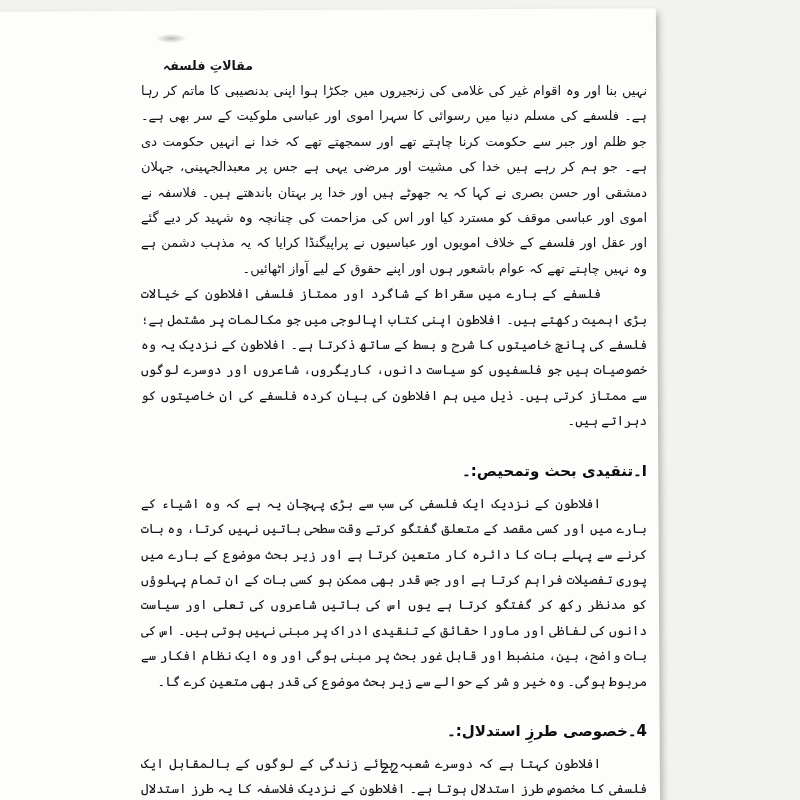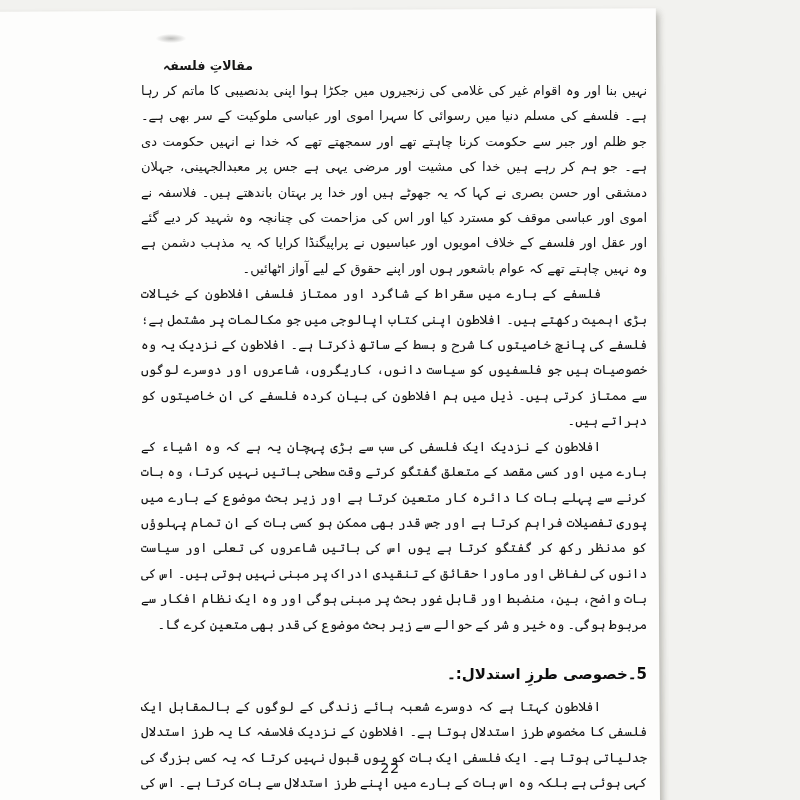--- a/index.html
+++ b/index.html
@@ -70,24 +70,25 @@
 
   <div class="running-header" dir="rtl">مقالاتِ فلسفہ</div>
 
   <div class="text-col" dir="rtl">
 
     <p class="para">نہیں بنا اور وہ اقوام غیر کی غلامی کی زنجیروں میں جکڑا ہوا اپنی بدنصیبی کا ماتم کر رہا ہے۔ فلسفے کی مسلم دنیا میں رسوائی کا سہرا اموی اور عباسی ملوکیت کے سر بھی ہے۔ جو ظلم اور جبر سے حکومت کرنا چاہتے تھے اور سمجھتے تھے کہ خدا نے انہیں حکومت دی ہے۔ جو ہم کر رہے ہیں خدا کی مشیت اور مرضی یہی ہے جس پر معبدالجہینی، جہلان دمشقی اور حسن بصری نے کہا کہ یہ جھوٹے ہیں اور خدا پر بہتان باندھتے ہیں۔ فلاسفہ نے اموی اور عباسی موقف کو مسترد کیا اور اس کی مزاحمت کی چنانچہ وہ شہید کر دیے گئے اور عقل اور فلسفے کے خلاف امویوں اور عباسیوں نے پراپیگنڈا کرایا کہ یہ مذہب دشمن ہے وہ نہیں چاہتے تھے کہ عوام باشعور ہوں اور اپنے حقوق کے لیے آواز اٹھائیں۔</p>
 
 
     <p class="para indent">فلسفے کے بارے میں سقراط کے شاگرد اور ممتاز فلسفی افلاطون کے خیالات بڑی اہمیت رکھتے ہیں۔ افلاطون اپنی کتاب اپالوجی میں جو مکالمات پر مشتمل ہے؛ فلسفے کی پانچ خاصیتوں کا شرح و بسط کے ساتھ ذکرتا ہے۔ افلاطون کے نزدیک یہ وہ خصوصیات ہیں جو فلسفیوں کو سیاست دانوں، کاریگروں، شاعروں اور دوسرے لوگوں سے ممتاز کرتی ہیں۔ ذیل میں ہم افلاطون کی بیان کردہ فلسفے کی ان خاصیتوں کو دہراتے ہیں۔</p>
 
+    <div class="head-sub">ا۔تنقیدی بحث وتمحیص:۔</div>
 
     <p class="para indent">افلاطون کے نزدیک ایک فلسفی کی سب سے بڑی پہچان یہ ہے کہ وہ اشیاء کے بارے میں اور کسی مقصد کے متعلق گفتگو کرتے وقت سطحی باتیں نہیں کرتا، وہ بات کرنے سے پہلے بات کا دائرہ کار متعین کرتا ہے اور زیر بحث موضوع کے بارے میں پوری تفصیلات فراہم کرتا ہے اور جس قدر بھی ممکن ہو کسی بات کے ان تمام پہلوؤں کو مدنظر رکھ کر گفتگو کرتا ہے یوں اس کی باتیں شاعروں کی تعلی اور سیاست دانوں کی لفاظی اور ماورا حقائق کے تنقیدی ادراک پر مبنی نہیں ہوتی ہیں۔ اس کی بات واضح، بین، منضبط اور قابل غور بحث پر مبنی ہوگی اور وہ ایک نظام افکار سے مربوط ہوگی۔ وہ خیر و شر کے حوالے سے زیر بحث موضوع کی قدر بھی متعین کرے گا۔</p>
 
-    <div class="head-sub">5۔خصوصی طرزِ استدلال:۔</div>
+    <div class="head-sub">4۔خصوصی طرزِ استدلال:۔</div>
 
     <p class="para indent">افلاطون کہتا ہے کہ دوسرے شعبہ ہائے زندگی کے لوگوں کے بالمقابل ایک فلسفی کا مخصوص طرز استدلال ہوتا ہے۔ افلاطون کے نزدیک فلاسفہ کا یہ طرز استدلال جدلیاتی ہوتا ہے۔ ایک فلسفی ایک بات کو یوں قبول نہیں کرتا کہ یہ کسی بزرگ کی کہی ہوئی ہے بلکہ وہ اس بات کے بارے میں اپنے طرز استدلال سے بات کرتا ہے۔ اس کی قدر اور اس کی معنویت کا جائزہ لیتا ہے۔ فلسفی یا فلسفہ غیر مدلل باتوں کو قابل اعتنا تصور نہیں کرتا بلکہ فلسفی پیش نظر باتوں کے اندر موجود تضادات کو دور کر کے بات کو سہل اور منطقی بناتا ہے۔</p>
 
   </div>
 
   <div class="page-num">22</div>
 
   <div class="corner-shadow"></div>
   <div class="edge-shadow-left"></div>
 

